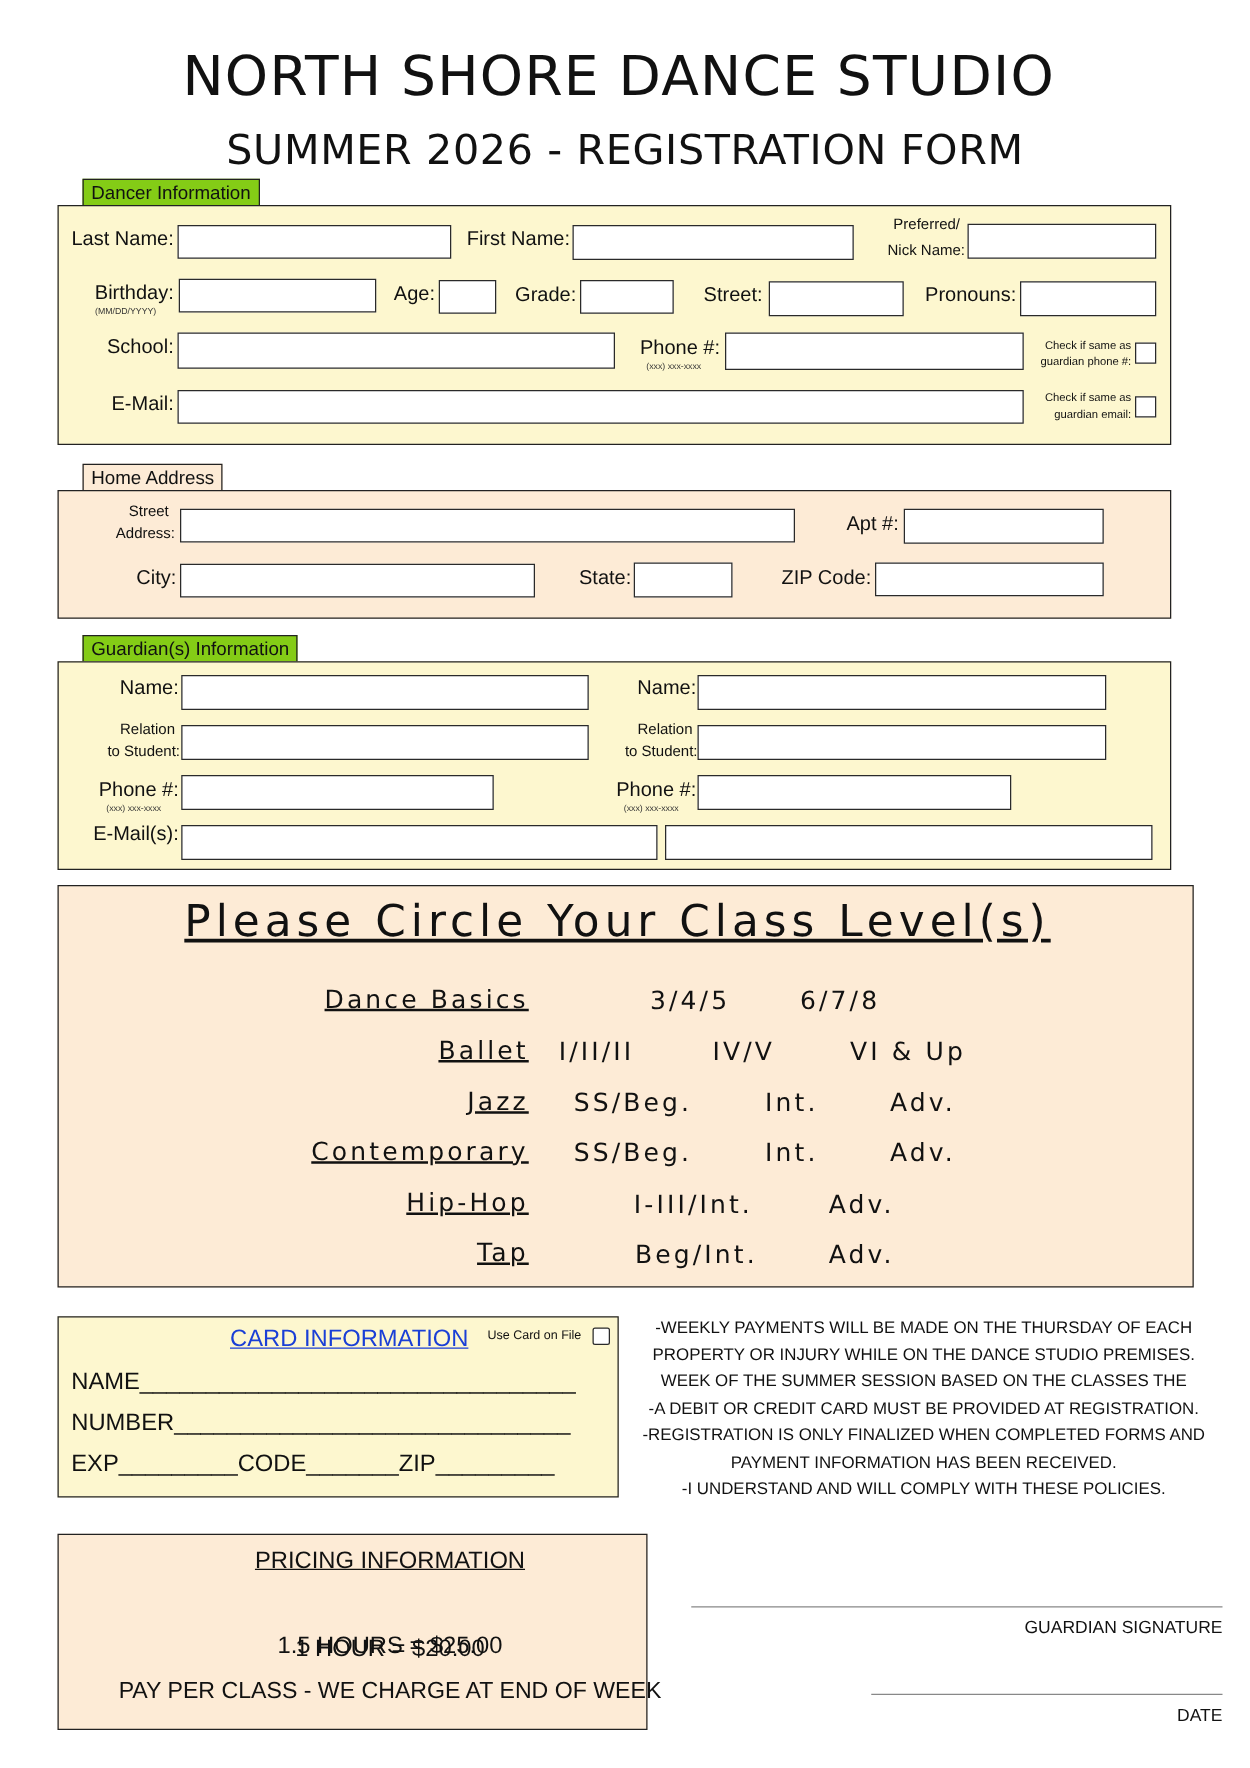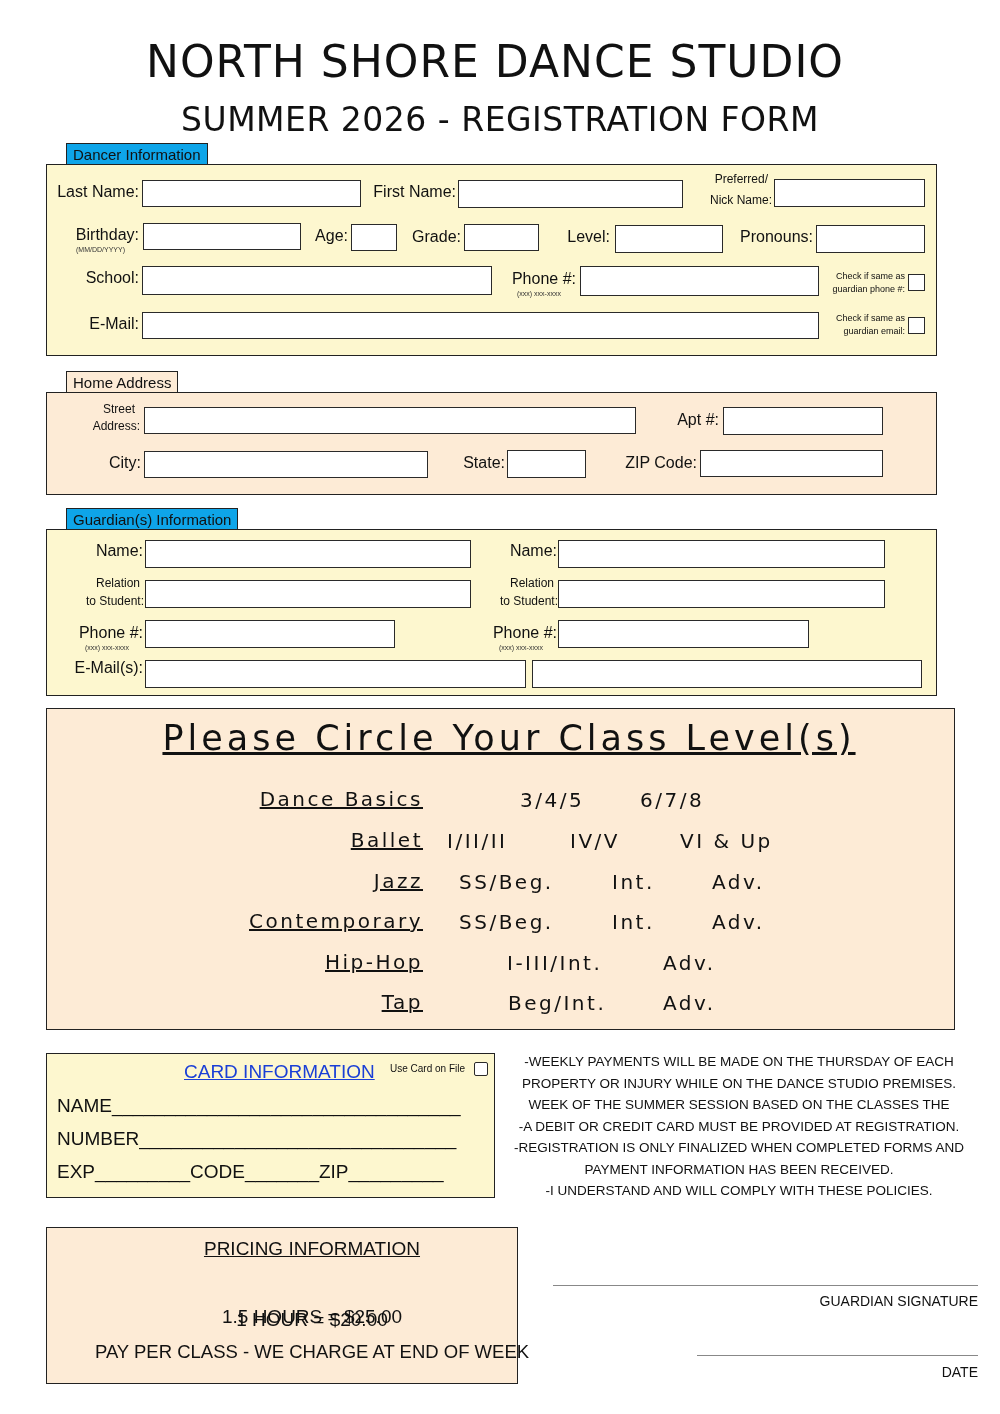--- a/index.html
+++ b/index.html
@@ -1,31 +1,31 @@
 <!DOCTYPE html>
 <html><head>
 <meta charset="utf-8">
 <style>
   html, body { margin:0; padding:0; background:#ffffff; }
   body { width:1000px; height:1414px; position:relative; overflow:hidden;
          font-family:"Liberation Sans", sans-serif; color:#111; }
   .abs { position:absolute; }
   .title1 { left:0; width:990px; top:36px; text-align:center; font-size:44px; letter-spacing:1px; font-family:"DejaVu Sans", sans-serif; font-weight:normal; }
   .title2 { left:0; width:1000px; top:100px; text-align:center; font-size:33px; letter-spacing:0.5px; font-family:"DejaVu Sans", sans-serif; }
-  .tab { position:absolute; border:1.5px solid #222; font-size:15px; padding:0 6px; height:21px; line-height:21px; background:#0ea5e9; }
+  .tab { position:absolute; border:1.5px solid #222; font-size:15px; padding:0 6px; height:21px; line-height:21px; background:#84cc16; }
   .panel { position:absolute; border:1.5px solid #222; }
   .yellow { background:#fdf7cf; }
   .peach { background:#fdebd6; }
   .lbl { position:absolute; font-size:16px; text-align:right; white-space:nowrap; }
   .lbl-sm { position:absolute; font-size:12px; text-align:right; line-height:17px; white-space:nowrap; }
   .hint { position:absolute; font-size:7px; color:#333; white-space:nowrap; }
   .box { position:absolute; background:#fff; border:1.5px solid #2a2a2a; box-sizing:border-box; }
   .chk { position:absolute; width:17px; height:17px; background:#fff; border:1.3px solid #2a2a2a; box-sizing:border-box; }
   .chklbl { position:absolute; font-size:9px; text-align:right; line-height:13px; white-space:nowrap; }
-  .levels-title { position:absolute; left:61px; width:896px; top:718px; text-align:center; font-size:35px; letter-spacing:4px; text-decoration:underline; font-family:"DejaVu Sans", sans-serif; }
+  .levels-title { position:absolute; left:46px; width:896px; top:718px; text-align:center; font-size:35px; letter-spacing:4px; text-decoration:underline; font-family:"DejaVu Sans", sans-serif; }
   .cls-name { position:absolute; right:577px; font-size:20px; letter-spacing:2.5px; text-decoration:underline; white-space:nowrap; text-align:right; font-family:"DejaVu Sans", sans-serif; }
   .cls-opt { position:absolute; font-size:20px; letter-spacing:2.5px; white-space:nowrap; font-family:"DejaVu Sans", sans-serif; }
   .card-line { position:absolute; font-size:19px; white-space:nowrap; }
   .policy { position:absolute; left:500px; width:478px; top:1051px; text-align:center; font-size:13.5px; line-height:21.5px; }
   .price { position:absolute; left:47px; width:530px; text-align:center; font-size:19px; }
   .sigline { position:absolute; border-top:1.5px solid #888; }
 </style>
 </head>
 <body>
 
@@ -44,21 +44,21 @@
 <div class="lbl-sm" style="left:690px; width:82px; top:192px;">Nick Name:</div>
 <div class="box" style="left:774px; top:179px; width:151px; height:28px;"></div>
 
 <div class="lbl" style="left:40px; width:99px; top:226px;">Birthday:</div>
 <div class="hint" style="left:76px; top:246px;">(MM/DD/YYYY)</div>
 <div class="box" style="left:143px; top:223px; width:158px; height:27px;"></div>
 <div class="lbl" style="left:300px; width:48px; top:227px;">Age:</div>
 <div class="box" style="left:351px; top:224px; width:46px; height:27px;"></div>
 <div class="lbl" style="left:400px; width:61px; top:228px;">Grade:</div>
 <div class="box" style="left:464px; top:224px; width:75px; height:27px;"></div>
-<div class="lbl" style="left:540px; width:70px; top:228px;">Level:</div>
+<div class="lbl" style="left:540px; width:70px; top:228px;">Street:</div>
 <div class="box" style="left:615px; top:225px; width:108px; height:28px;"></div>
 <div class="lbl" style="left:730px; width:83px; top:228px;">Pronouns:</div>
 <div class="box" style="left:816px; top:225px; width:109px; height:28px;"></div>
 
 <div class="lbl" style="left:40px; width:99px; top:269px;">School:</div>
 <div class="box" style="left:142px; top:266px; width:350px; height:29px;"></div>
 <div class="lbl" style="left:500px; width:76px; top:270px;">Phone #:</div>
 <div class="hint" style="left:517px; top:290px;">(xxx) xxx-xxxx</div>
 <div class="box" style="left:580px; top:266px; width:239px; height:30px;"></div>
 <div class="chklbl" style="left:820px; width:85px; top:270px;">

